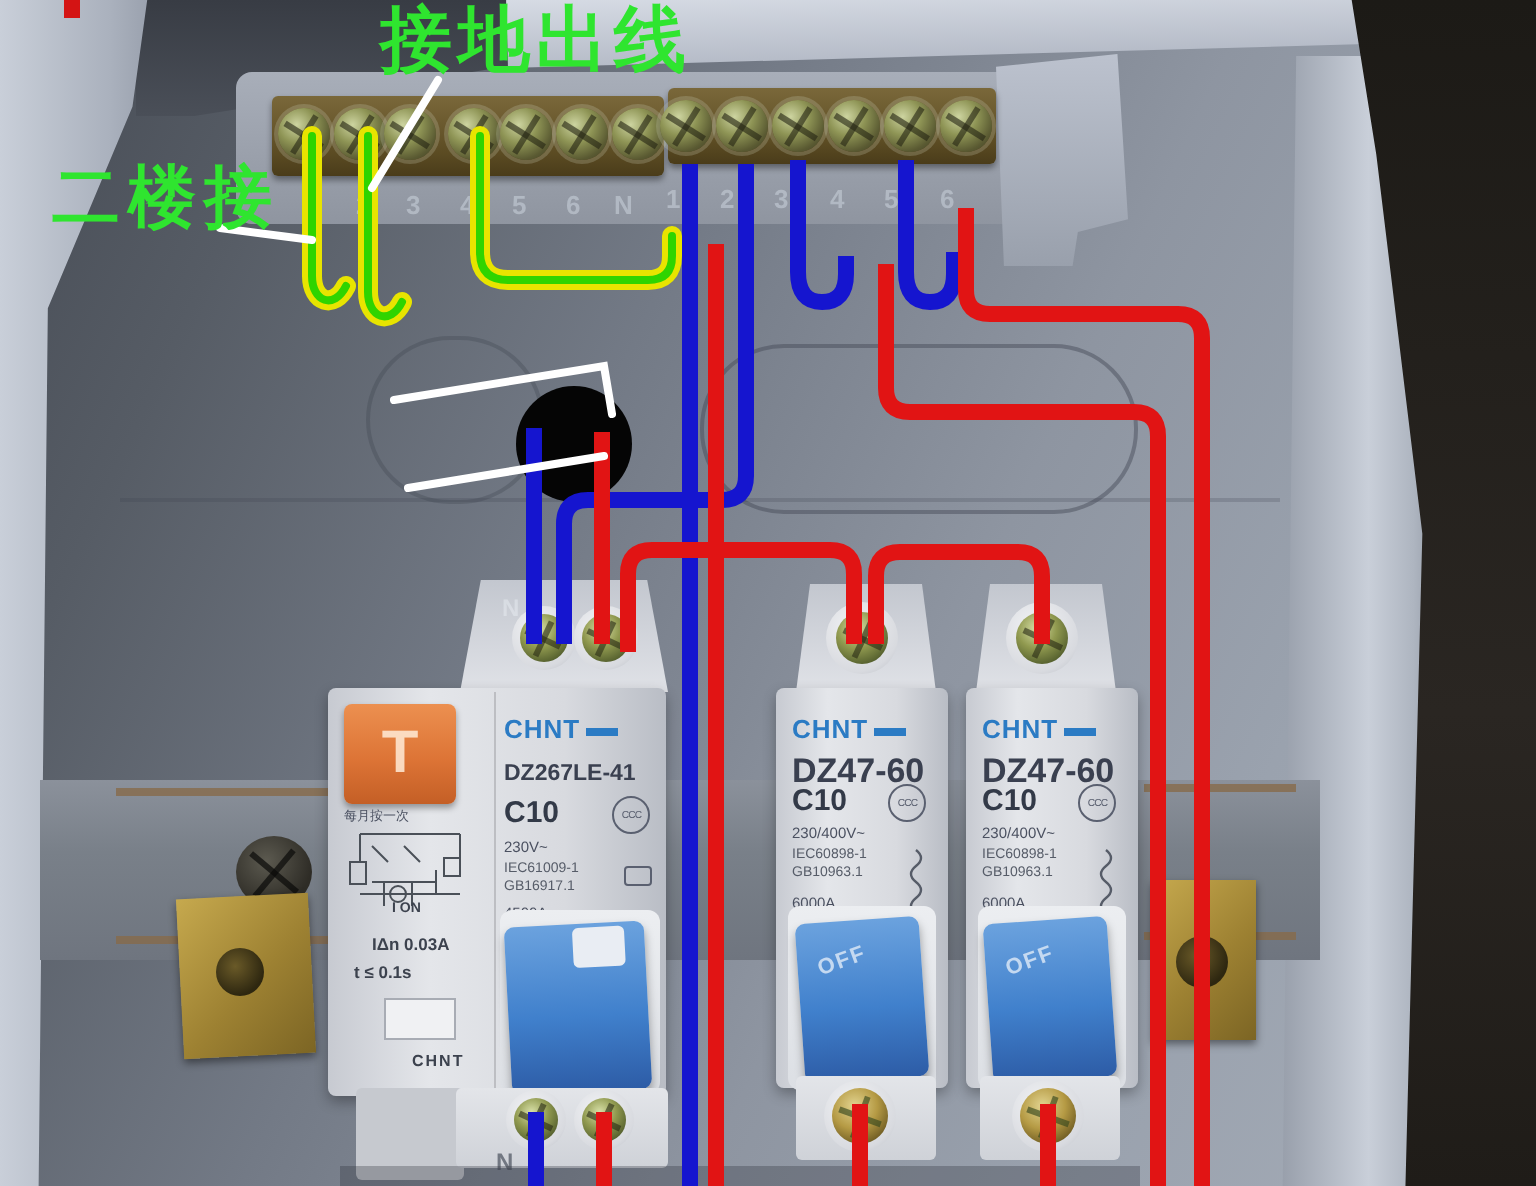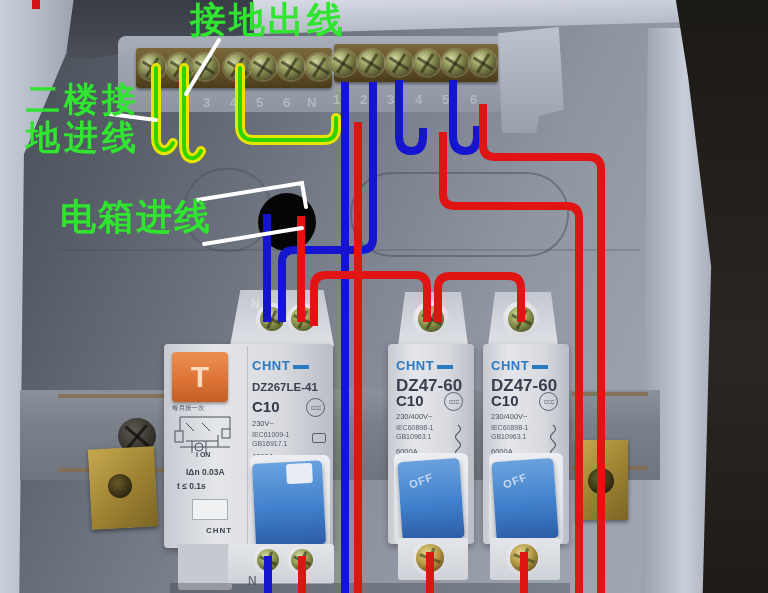--- a/index.html
+++ b/index.html
@@ -280,19 +280,17 @@
 
     <path class="w w-white" d="M219,40 L186,94"></path>
     <path class="w w-white" d="M110,114 L156,120"></path>
     <path class="w w-white" d="M197,200 L302,183 L306,207"></path>
     <path class="w w-white" d="M204,244 L302,228"></path>
   </svg>
 
   <div class="abs green-label" style="left:190px;top:0px;font-size:36px;letter-spacing:3px;">接地出线</div>
   <div class="abs green-label" style="left:16px;top:80px;font-size:34px;letter-spacing:4px;margin-left:10px;">
     <div>二楼接</div>
-    <div>地进线</div>
   </div>
   <div class="abs green-label" style="left:60px;top:194px;font-size:36px;letter-spacing:2px;line-height:1.3;">
-    <div>电箱进线</div>
   </div>
 
 </div>
 
 </body></html>

